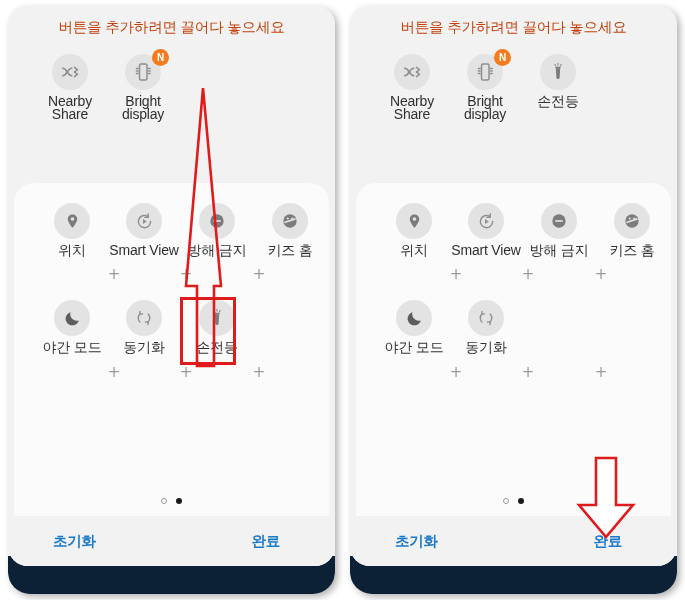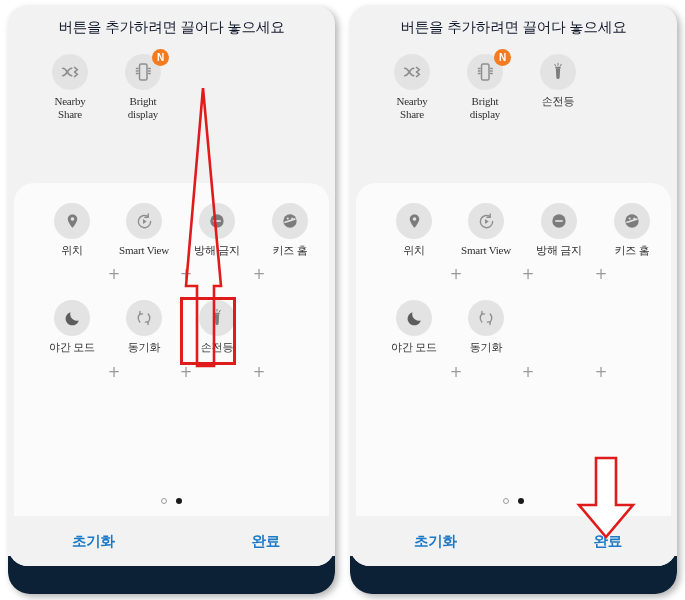--- a/index.html
+++ b/index.html
@@ -41,21 +41,21 @@
     border-radius: 18px 18px 20px 20px;
     overflow: hidden;
   }
 
   
   .title {
     position: absolute;
     left: 0; right: 0; top: 12px;
     text-align: center;
     font-size: 14.5px;
-    color: #0f172a;
+    color: #c2410c;
     letter-spacing: -0.2px;
   }
 
   
   .top-zone {
     position: absolute;
     left: 0; right: 0;
     top: 40px;
     height: 137px;
     background: #f2f2f2;
@@ -81,26 +81,25 @@
   .ico {
     width: 36px; height: 36px;
     border-radius: 50%;
     background: #e3e3e3;
     margin: 0 auto 5px auto;
     position: relative;
     display: flex; align-items: center; justify-content: center;
   }
   .ico svg { display:block; }
   .lbl {
-    font-size: 11px;
+    font-size: 14px;
     color: #303030;
     line-height: 13px;
     white-space: pre-line;
     letter-spacing: -0.2px;
-    font-family: Liberation Serif, serif;
   }
   .badge {
     position: absolute;
     right: -8px; top: -5px;
     width: 17px; height: 17px;
     border-radius: 50%;
     background: #f47b20;
     color: #fff;
     font-size: 10px;
     font-weight: bold;
@@ -141,21 +140,21 @@
     display: flex;
     align-items: center;
   }
   .act {
     font-size: 14.5px;
     color: #1a79c9;
     font-weight: bold;
     position: absolute;
     letter-spacing: -0.2px;
   }
-  .act.reset { left: 64px; font-family: Liberation Serif, serif; }
+  .act.reset { left: 45px; font-family: Liberation Serif, serif; }
   .act.done  { right: 55px; text-align: right; }
 
   
   .anno { position: absolute; pointer-events: none; }
   .redbox {
     position: absolute;
     border: 3px solid #e01b1b;
     background: transparent;
   }
 </style>

